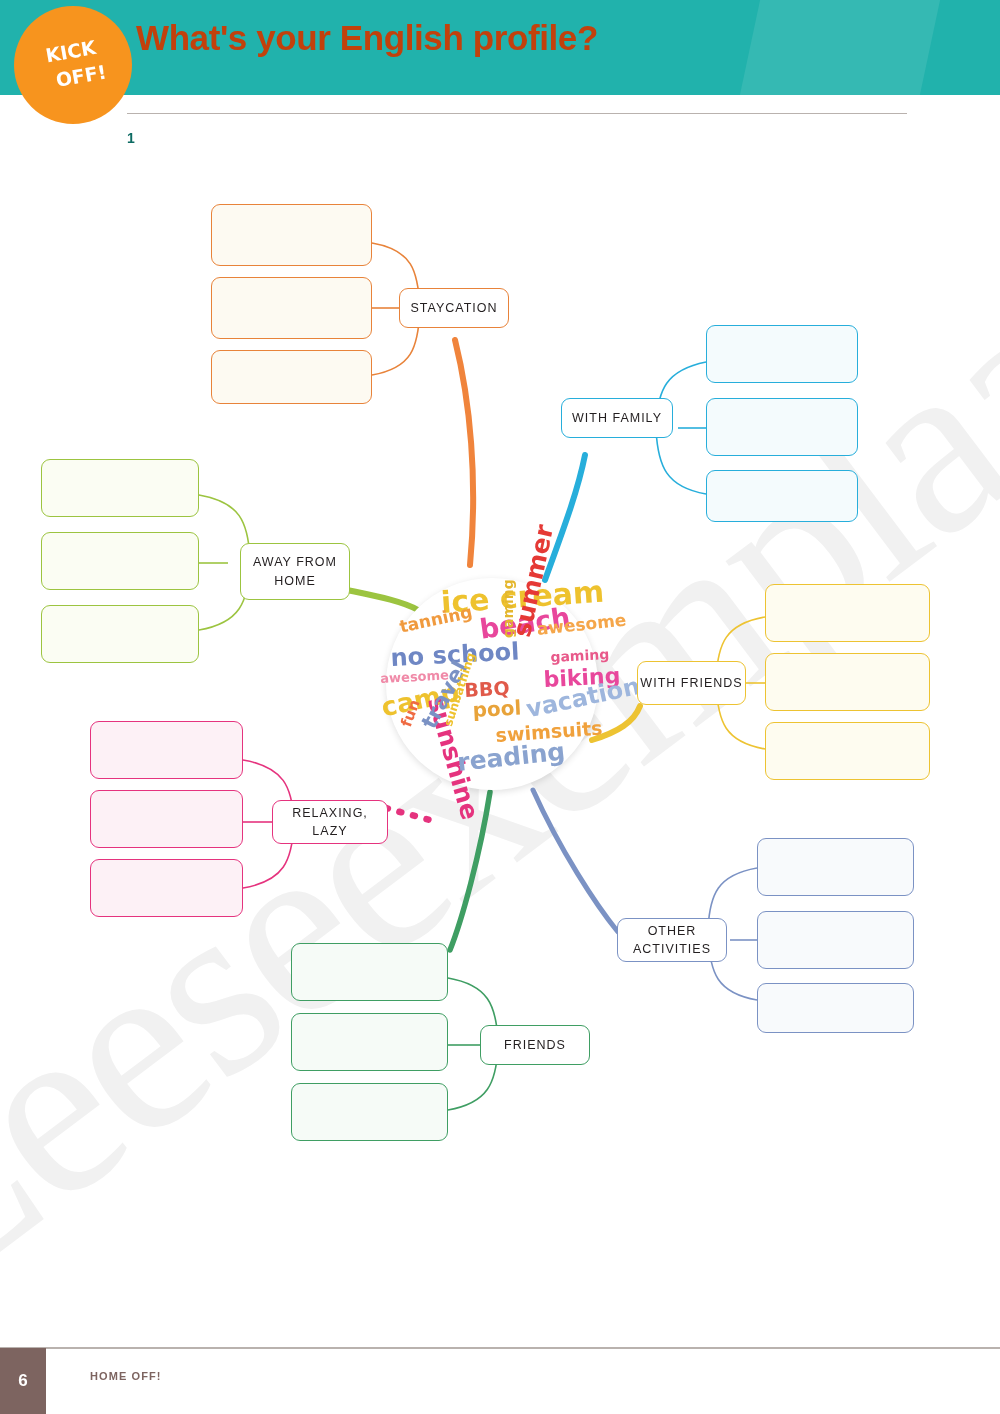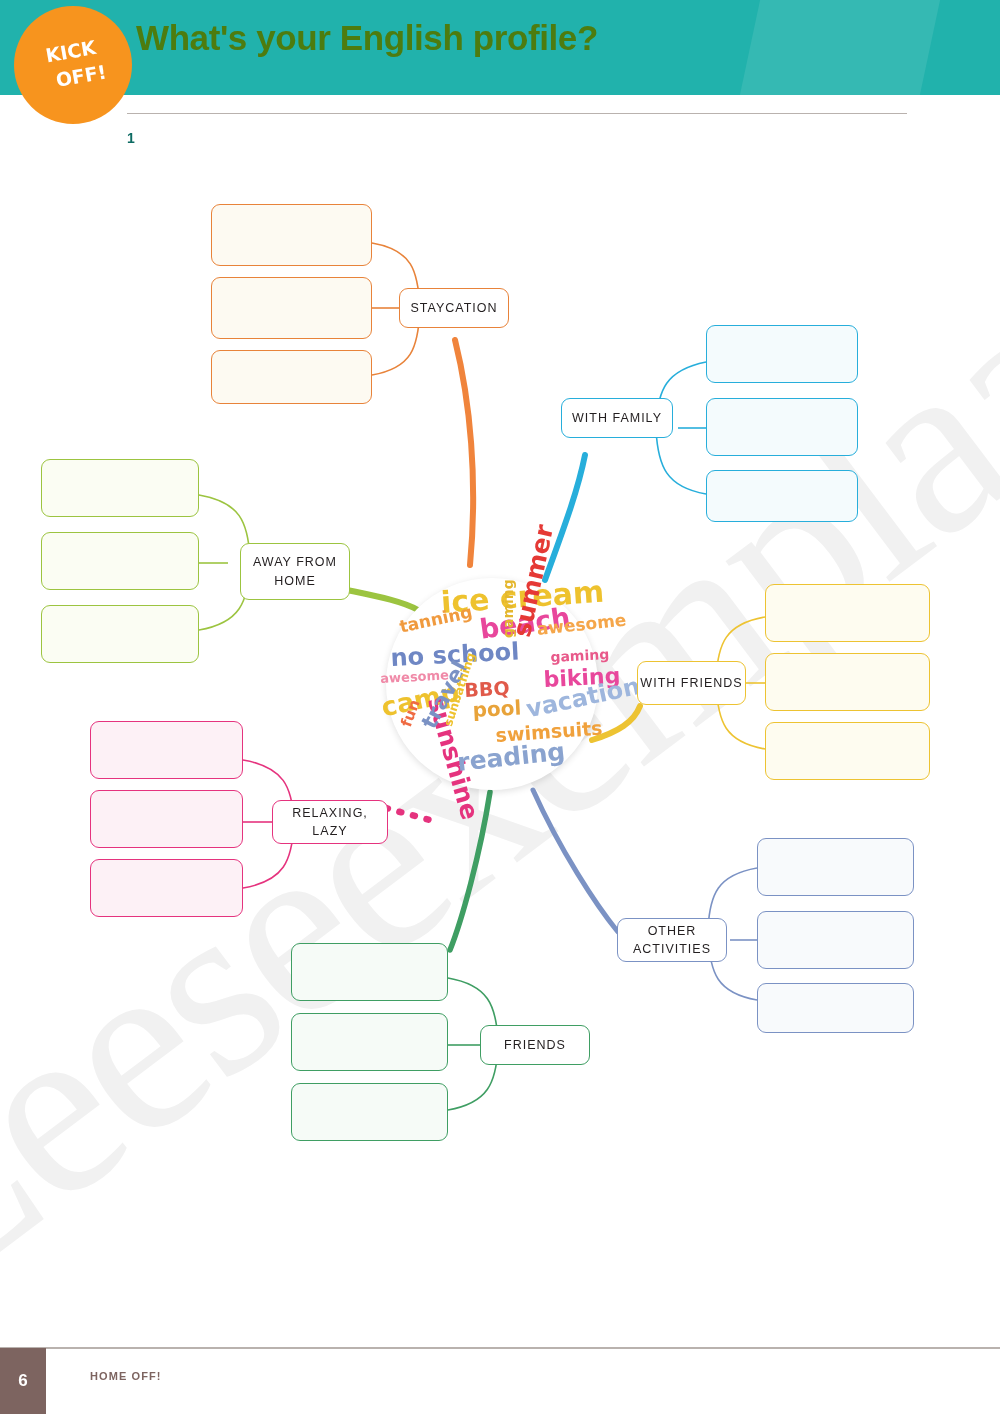--- a/index.html
+++ b/index.html
@@ -25,21 +25,21 @@
     white-space:nowrap;letter-spacing:-6px;
   }
 
   
   .header-bar{
     position:absolute;left:0;top:0;width:1000px;height:95px;
     background:#21b2ac;z-index:2;
   }
   .header-title{
     position:absolute;left:136px;top:18px;
-    font-size:35px;font-weight:bold;color:#4d7c0f;
+    font-size:35px;font-weight:bold;color:#c2410c;
     letter-spacing:-0.4px;z-index:4;
   }
   .kickoff-badge{
     position:absolute;left:14px;top:6px;
     width:118px;height:118px;border-radius:50%;
     background:#f7941e;z-index:5;
   }
   .kickoff-badge .k-txt{
     position:absolute;inset:0;
     display:flex;flex-direction:column;align-items:center;justify-content:center;

